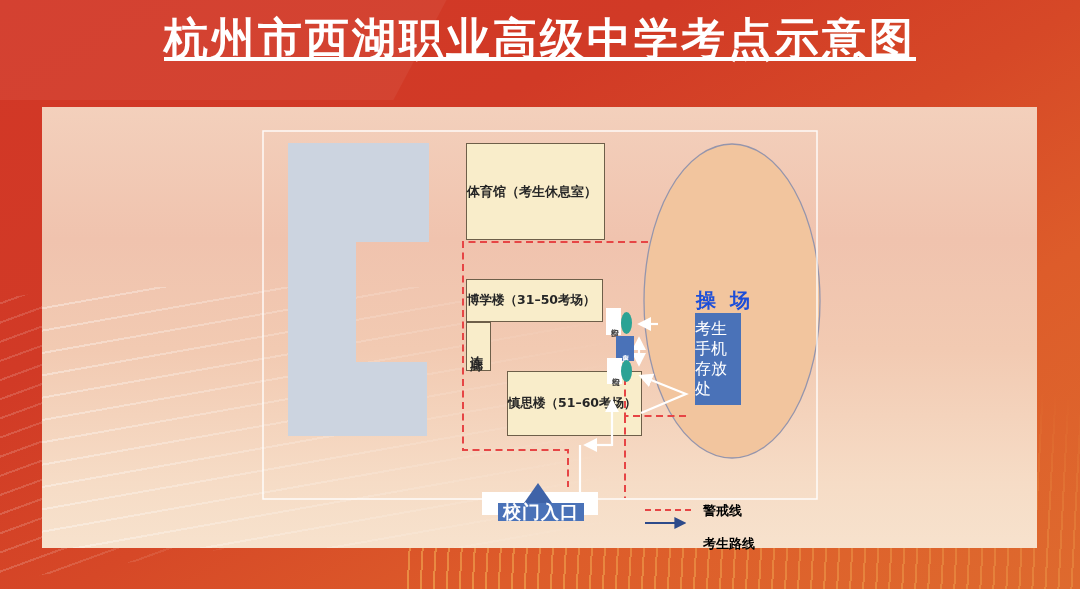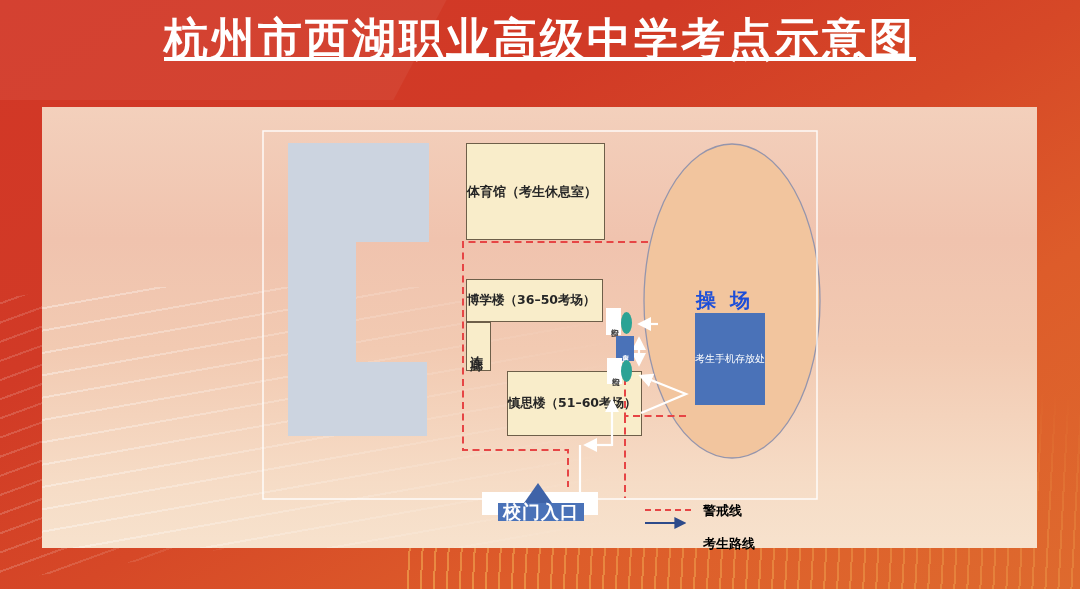--- a/index.html
+++ b/index.html
@@ -58,21 +58,21 @@
 </div>
 
 <div class="abs gray" style="left:288px;top:143px;width:141px;height:99px;"></div>
 <div class="abs gray" style="left:288px;top:242px;width:68px;height:120px;"></div>
 <div class="abs gray" style="left:288px;top:362px;width:139px;height:74px;"></div>
 
 <div class="abs bld" style="left:466px;top:143px;width:139px;height:97px;font-size:13px;">
   <span>体育馆（考生休息室）</span>
 </div>
 <div class="abs bld" style="left:466px;top:279px;width:137px;height:43px;font-size:12.5px;">
-  <span>博学楼（36–50考场）</span>
+  <span>博学楼（31–50考场）</span>
 </div>
 <div class="abs bld" style="left:466px;top:322px;width:25px;height:49px;font-size:13px;">
   <span class="vtext">连廊</span>
 </div>
 <div class="abs bld" style="left:466px;top:371px;width:135px;height:65px;font-size:12.5px;margin-left:41px;">
   <span>慎思楼（51–60考场）</span>
 </div>
 
 <svg width="1080" height="589" viewBox="0 0 1080 589">
   <defs>
@@ -116,21 +116,21 @@
   <span class="vtext" style="letter-spacing:0;">主席台</span>
 </div>
 
 <div class="abs small-label" style="left:607px;top:358px;width:15px;height:26px;font-size:8px;">
   <span class="vtext" style="letter-spacing:0;">安检门</span>
 </div>
 <div class="abs door" style="left:621px;top:360px;width:11px;height:22px;"></div>
 
 <div class="abs pg-label" style="left:660px;top:287px;width:140px;text-align:center;">操场</div>
 
-<div class="abs gatebox" style="left:695px;top:313px;width:70px;height:92px;font-size:10px;flex-direction:row;line-height:20px;">
+<div class="abs gatebox" style="left:695px;top:313px;width:46px;height:92px;font-size:16px;flex-direction:column;line-height:20px;">
   <div>考生手机</div>
   <div>存放处</div>
 </div>
 
 <div class="abs" style="left:482px;top:492px;width:116px;height:23px;background:#ffffff;"></div>
 <div class="abs" style="left:524px;top:483px;width:0;height:0;border-left:14px solid transparent;border-right:14px solid transparent;border-bottom:20px solid #3f63a8;"></div>
 <div class="abs gatebox" style="left:498px;top:503px;width:86px;height:18px;font-size:18px;font-weight:700;letter-spacing:1px;">
   <span>校门入口</span>
 </div>
 

